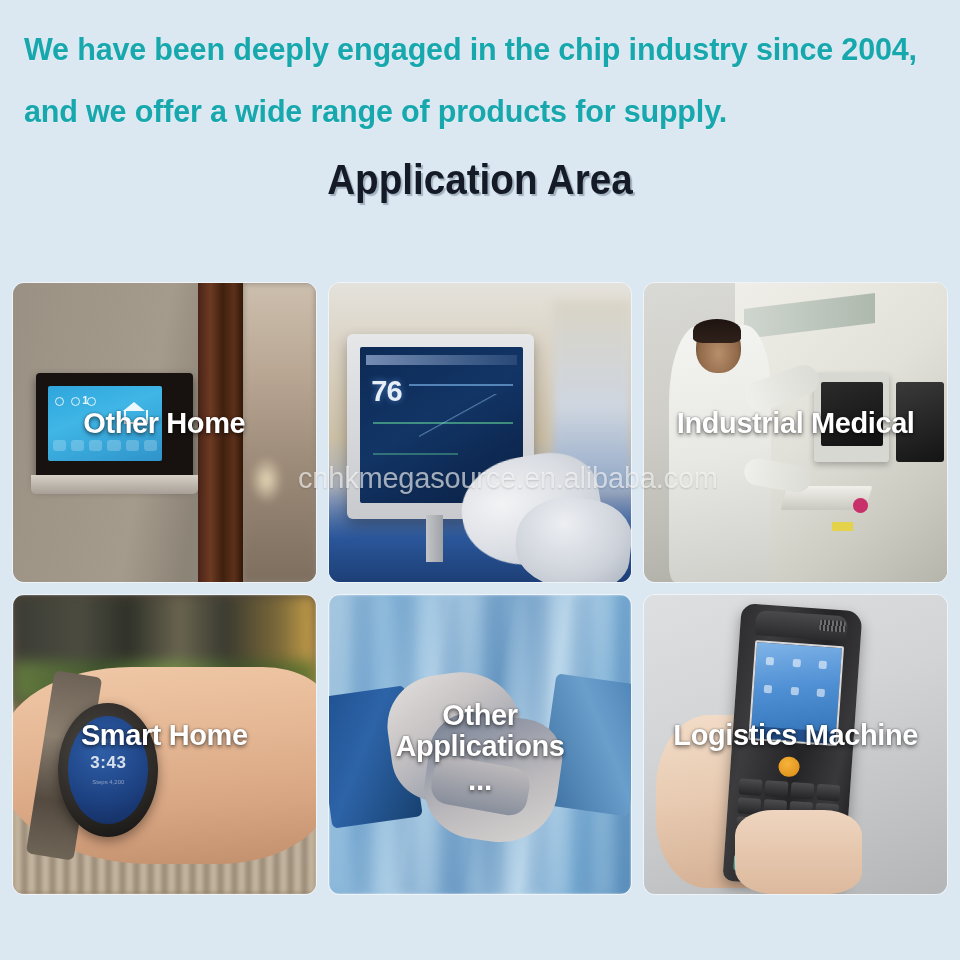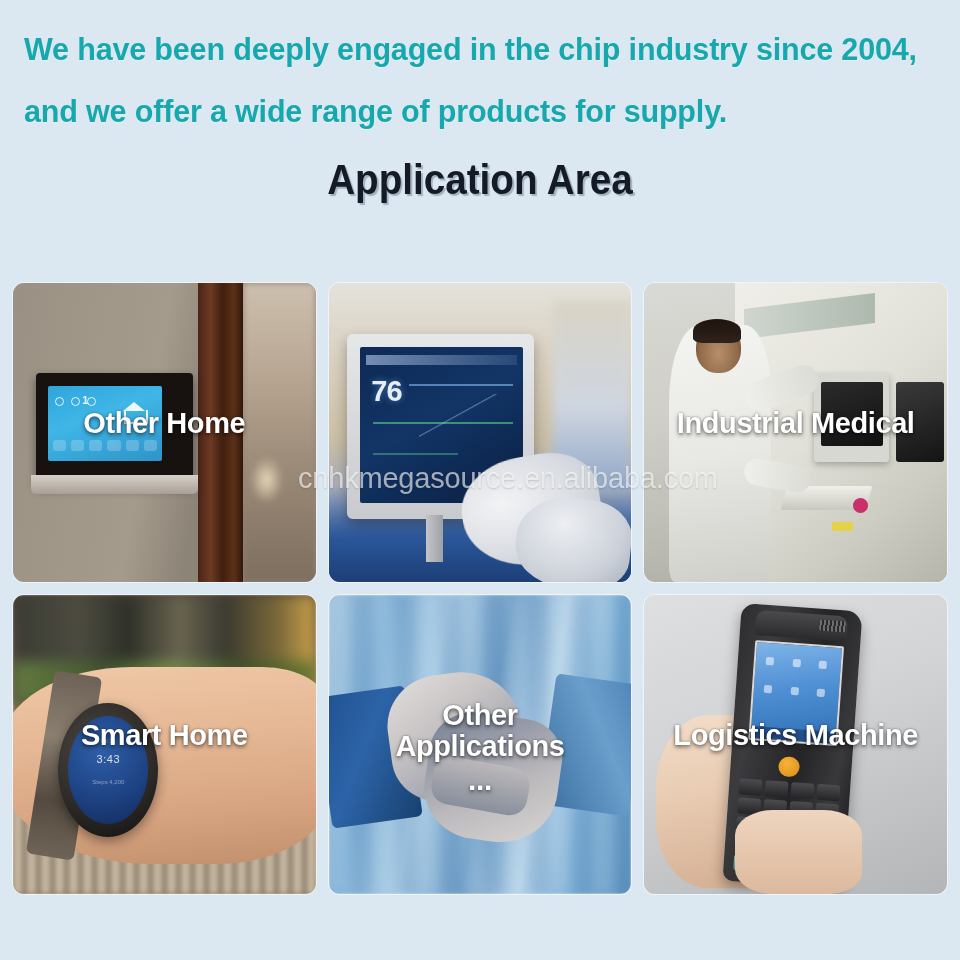--- a/index.html
+++ b/index.html
@@ -195,21 +195,21 @@
   .sw-strap { position:absolute; left:9%; top:26%; width:16%; height:62%;
     background:linear-gradient(180deg,#6d6256 0%,#8b7f70 35%,#544a40 70%,#6e6456 100%);
     transform:rotate(9deg); border-radius:6px; }
   .sw-watch { position:absolute; left:15%; top:36%; width:33%; height:45%;
     background:radial-gradient(circle at 40% 35%,#4d4a46 0%,#2a2724 60%,#121110 100%);
     border-radius:50%; box-shadow:0 4px 12px rgba(0,0,0,.4); }
   .sw-face { position:absolute; inset:10%; border-radius:50%;
     background:radial-gradient(circle at 42% 32%,#2f5fa8 0%,#1e4384 55%,#12295a 100%);
     overflow:hidden; }
   .sw-face .t { position:absolute; left:50%; top:34%; transform:translateX(-50%);
-    color:rgba(255,255,255,.82); font-size:11px; font-weight:normal; letter-spacing:.5px; }
+    color:rgba(255,255,255,.82); font-size:17px; font-weight:bold; letter-spacing:.5px; }
   .sw-face .s { position:absolute; left:50%; top:20%; transform:translateX(-50%);
     color:rgba(255,255,255,.45); font-size:6px; }
   .sw-face .d { position:absolute; left:50%; top:58%; transform:translateX(-50%);
     color:rgba(255,255,255,.45); font-size:6px; }
 
   
   .lg-bg { position:absolute; inset:0;
     background:linear-gradient(160deg,#dedfe0 0%,#d3d4d6 40%,#c3c4c6 72%,#b4b5b7 100%); }
   .lg-hand { position:absolute; left:4%; top:40%; width:42%; height:58%;
     background:linear-gradient(170deg,#f3ddc9 0%,#e8cbb2 45%,#d3ae92 100%);

